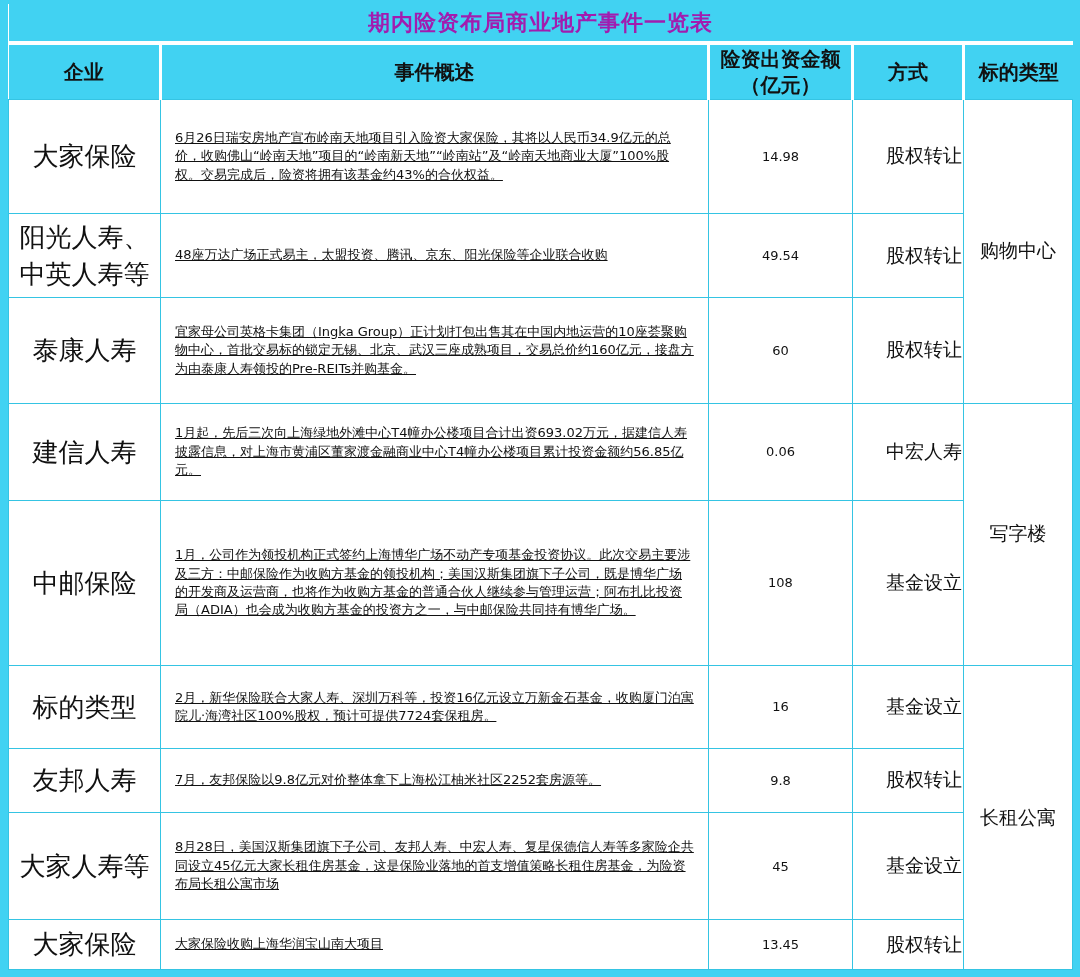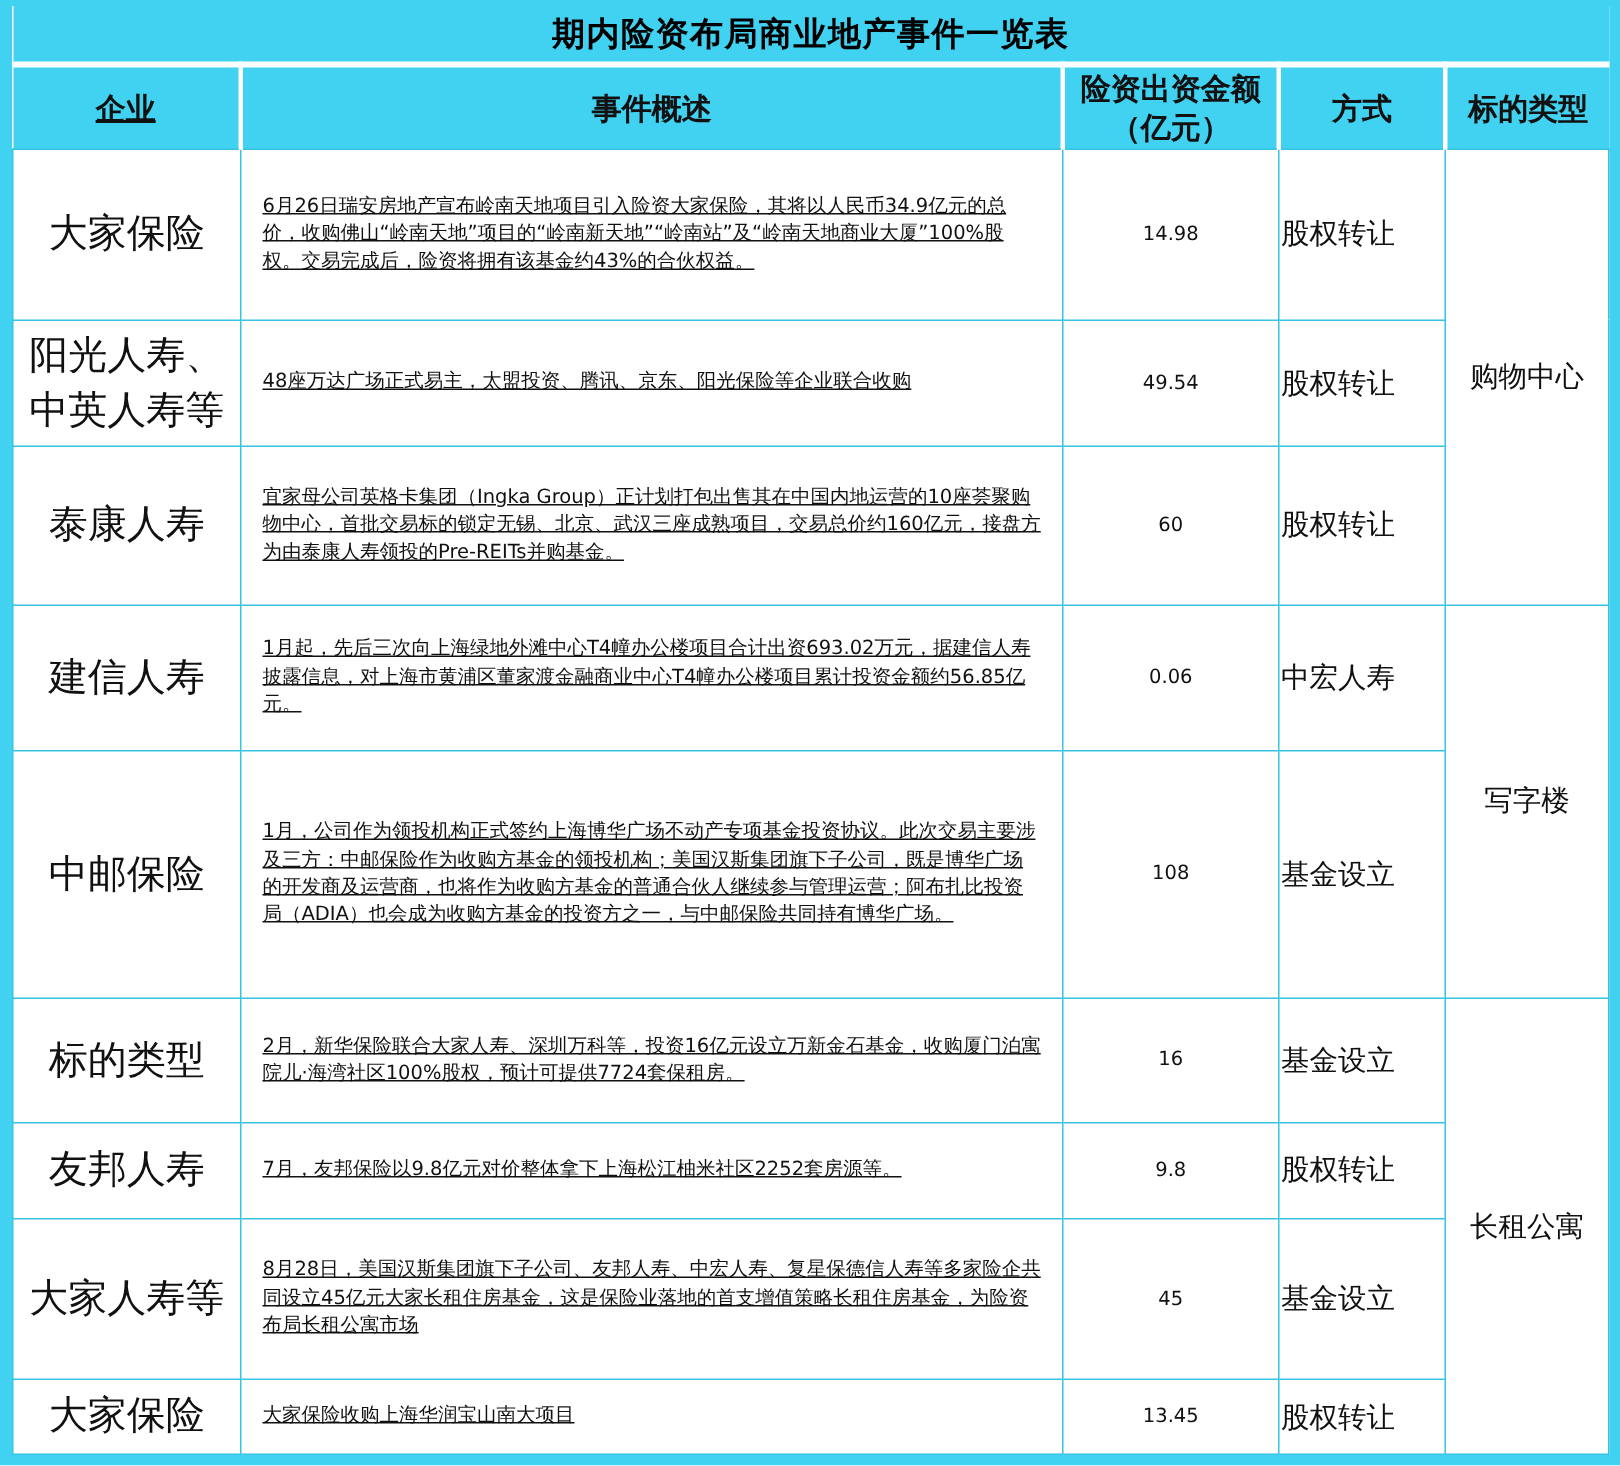--- a/index.html
+++ b/index.html
@@ -7,33 +7,33 @@
     width:1080px; height:977px; box-sizing:border-box;
     background:#41d2f2; padding:4px 8px 7px 8px;
   }
   table.main {
     width:100%; border-collapse:collapse; background:#ffffff; table-layout:fixed;
     height:100%;
   }
   td { border:1px solid #35c4e3; box-sizing:border-box; color:#111111; }
   .title-cell {
     background:#41d2f2; border:none; border-bottom:4px solid #ffffff;
-    color:#000000; font-weight:bold; font-size:22px; text-align:center;
+    color:#a21caf; font-weight:bold; font-size:22px; text-align:center;
     height:38px; letter-spacing:1px;
   }
   tr.header-row td {
     background:#41d2f2; font-weight:bold; font-size:20px; text-align:center;
     vertical-align:middle; height:54px; border:none; border-left:3px solid #ffffff;
     line-height:1.3; padding:0 6px;
   }
-  tr.header-row td:first-child { border-left:none;text-decoration:underline; }
+  tr.header-row td:first-child { border-left:none; }
   .company-cell { text-align:center; font-size:26px; padding:4px 8px; vertical-align:middle; line-height:1.4; }
   .summary-cell { text-align:left; font-size:13px; line-height:1.42; padding:6px 14px; vertical-align:middle;text-decoration:underline; }
   .amount-cell  { text-align:center; font-size:13px; vertical-align:middle; }
-  .method-cell  { text-align:left; font-size:19px; vertical-align:middle; }
+  .method-cell  { text-align:right; font-size:19px; vertical-align:middle; }
   .target-cell  { text-align:center; font-size:19px; vertical-align:middle; }
 </style>
 </head>
 <body>
 
 <div class="sheet">
   <table class="main">
     <colgroup>
       <col style="width:152px">
       <col style="width:548px">

